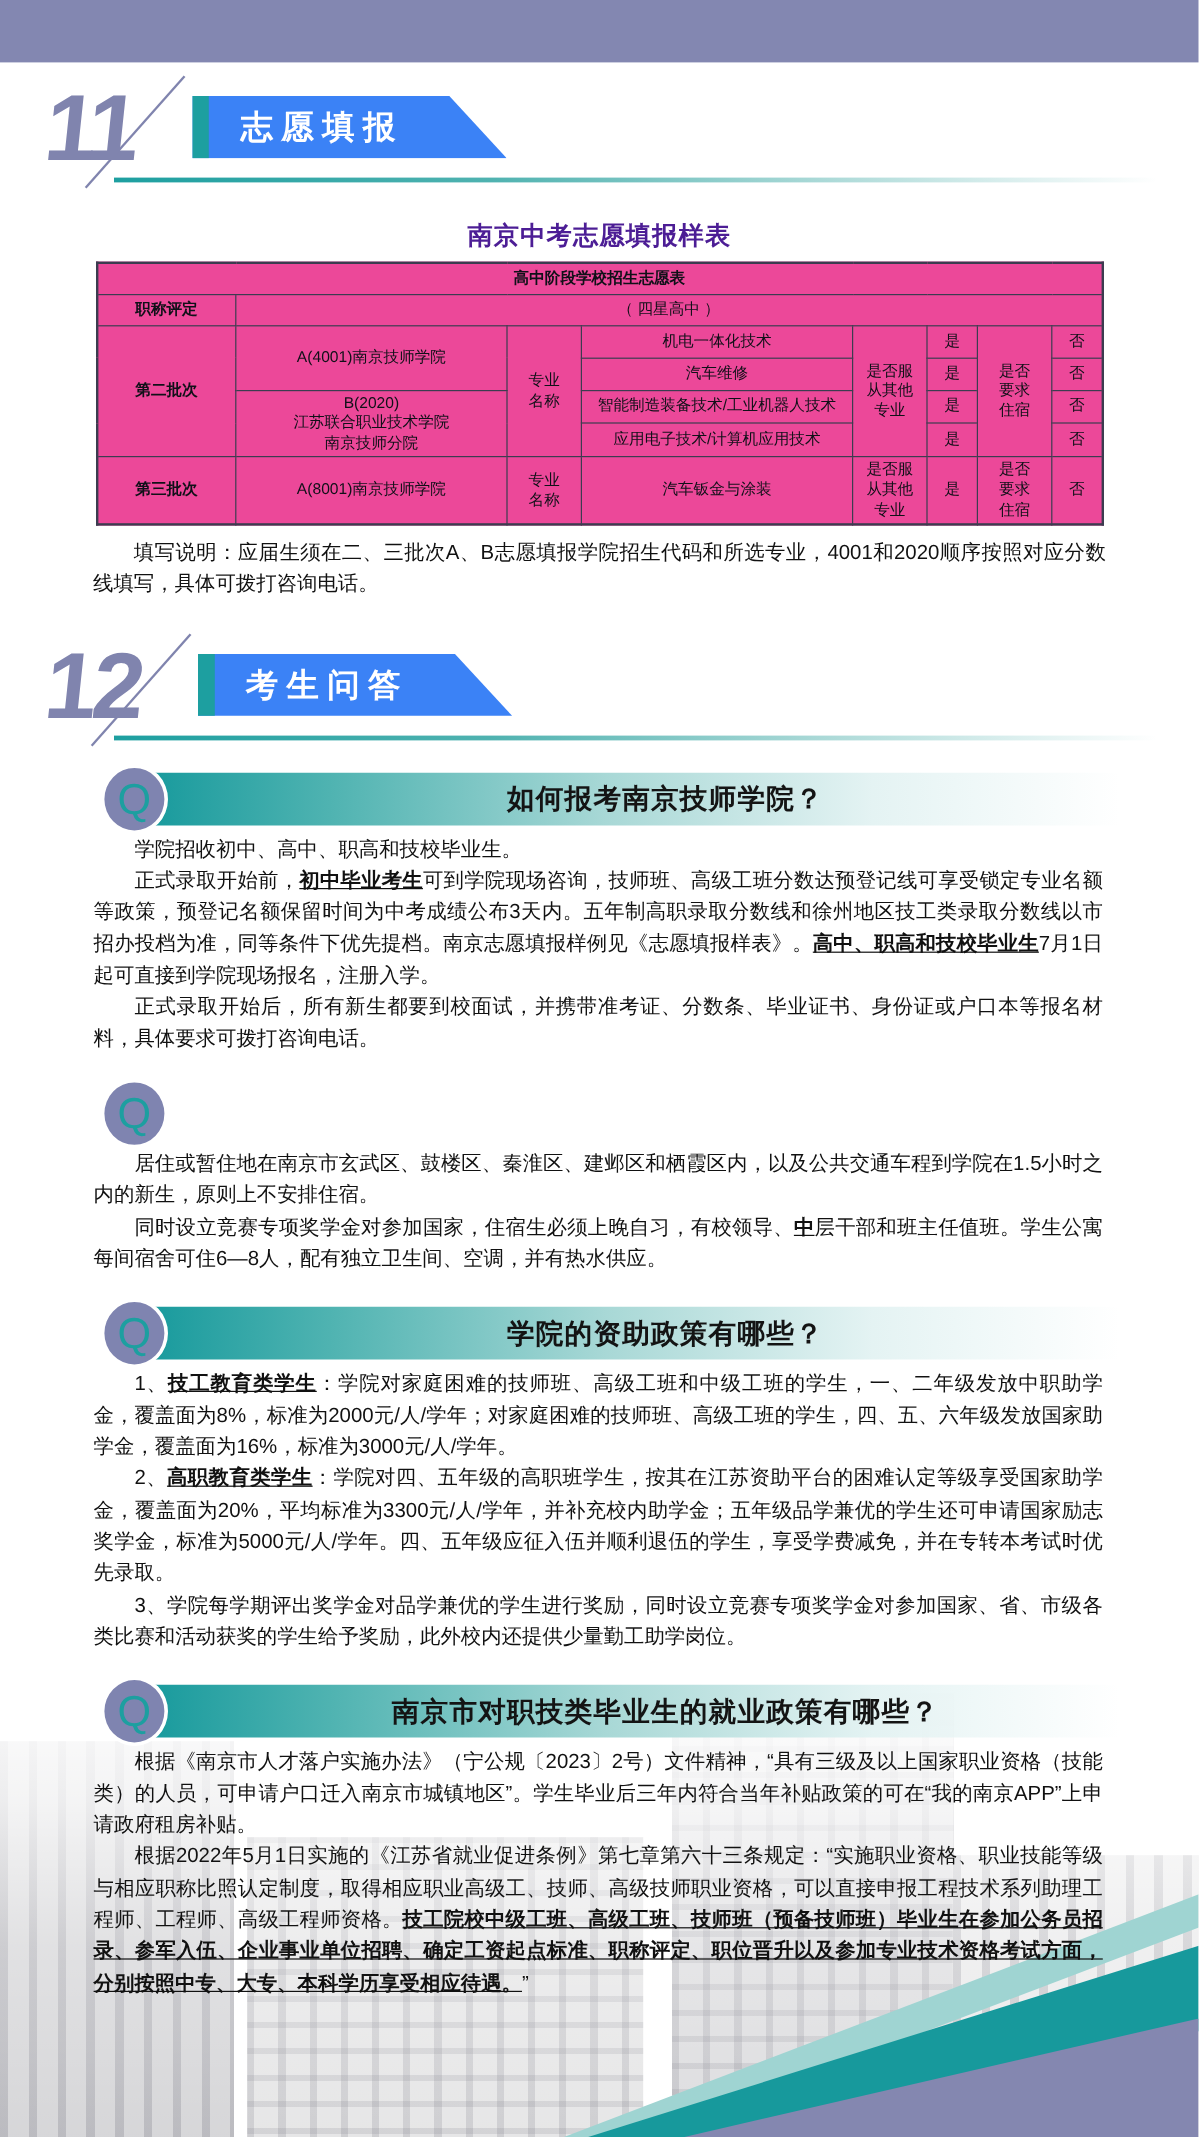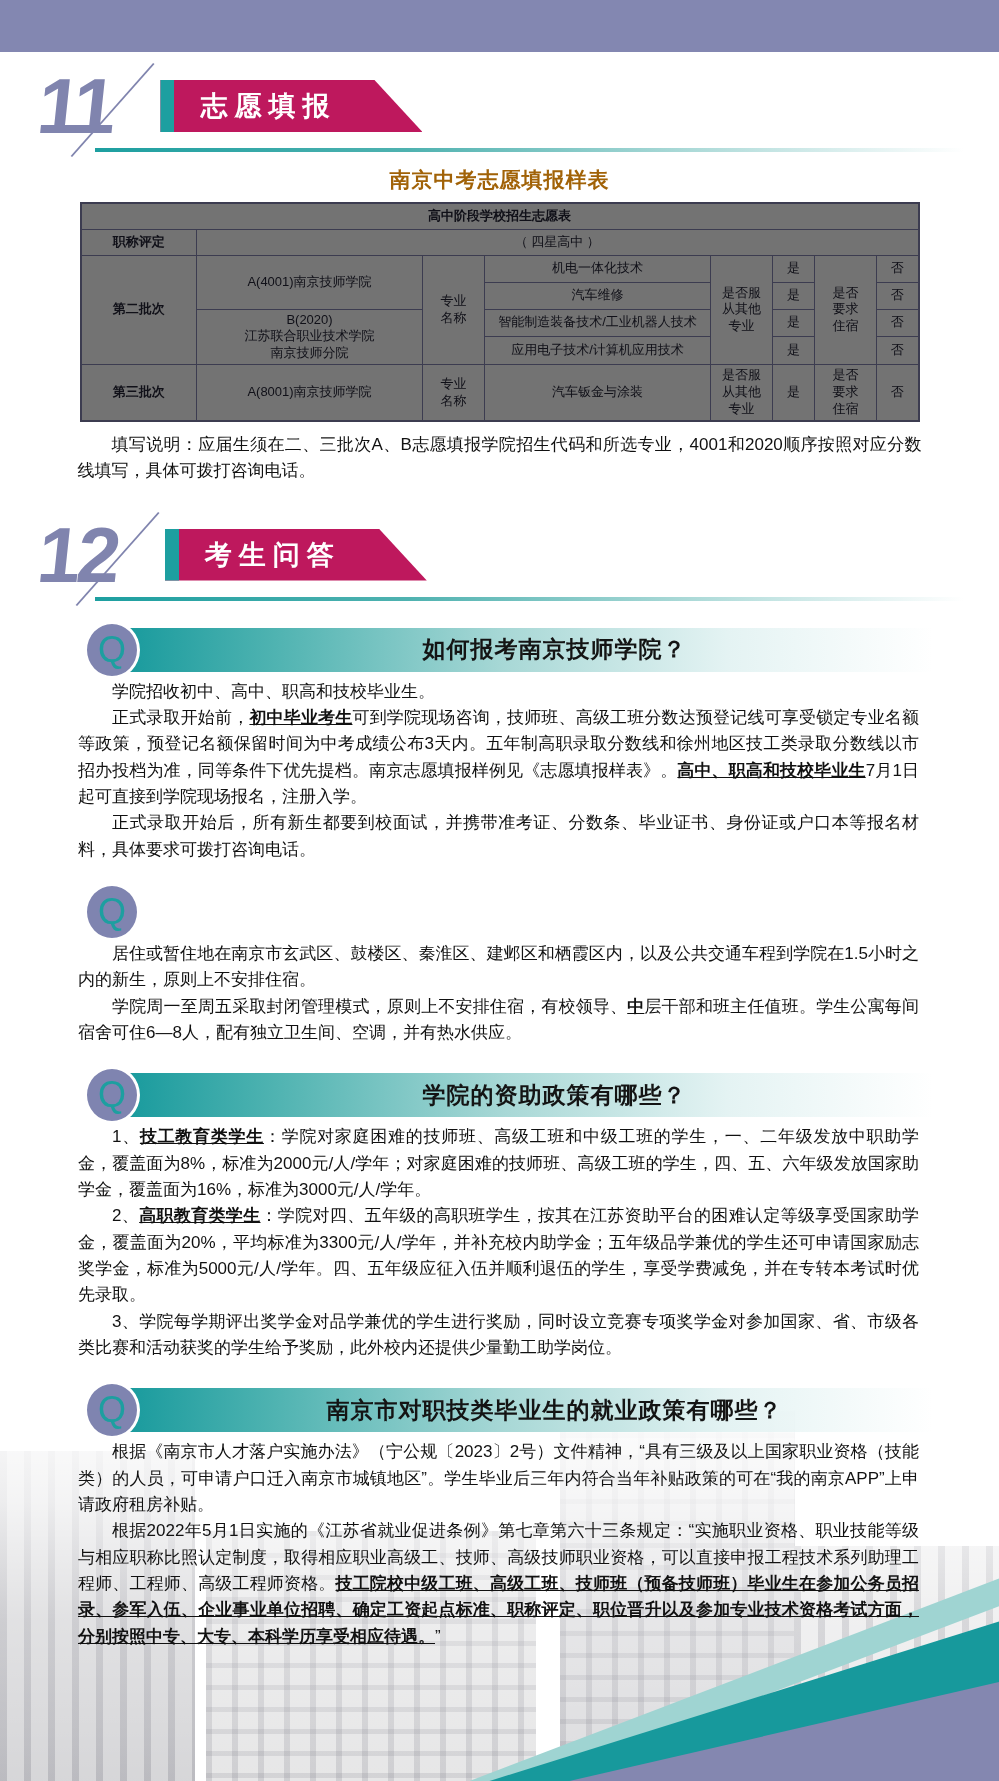--- a/index.html
+++ b/index.html
@@ -7,28 +7,28 @@
   body { font-family:"Liberation Sans","DejaVu Sans",sans-serif; color:#111; }
   .page { position:relative; width:999px; height:1781px; margin:0 auto; background:#fff; overflow:hidden; }
 
   
   .topbar { position:relative; height:52px; background:#8387b1; z-index:1; }
 
   
   .sec-head { position:relative; display:flex; align-items:center; margin:14px 0 0 38px; height:80px; z-index:2; }
   .sec-num { position:relative; font-size:78px; line-height:78px; font-weight:bold; color:#8084ae; letter-spacing:-4px; transform:skewX(-6deg); padding-right:14px; }
   .sec-num .slash { position:absolute; width:118px; height:2px; background:#8084ae; right:-46px; top:42px; transform:rotate(-52deg); }
-  .sec-banner { position:relative; display:flex; align-items:center; height:52px; margin-left:34px; background:#be185d; padding:0 86px 0 0; clip-path:polygon(0 0, calc(100% - 48px) 0, 100% 100%, 0 100%); }
+  .sec-banner { position:relative; display:flex; align-items:center; height:52px; margin-left:34px; background:#3b82f6; padding:0 86px 0 0; clip-path:polygon(0 0, calc(100% - 48px) 0, 100% 100%, 0 100%); }
   .banner-accent { display:block; width:14px; height:52px; background:#1d9fa0; margin-right:26px; }
   .banner-title { color:#fff; font-size:27px; font-weight:bold; letter-spacing:7px; white-space:nowrap; }
   .sec-underline { height:4px; margin:2px 8px 0 95px; background:linear-gradient(to right,#1d9fa0 0%,#4fb2b0 35%,#a8d8d6 65%,rgba(255,255,255,0) 97%); z-index:2; position:relative; }
 
   
-  .tbl-caption { margin-top:14px; text-align:center; font-size:21px; font-weight:bold; color:#a16207; letter-spacing:1px; z-index:2; position:relative; }
-  table.volunteer { width:838px; margin:8px auto 0; border-collapse:collapse; table-layout:fixed; background:#737373; border:2px solid #3c3c50; font-size:13px; color:#101018; z-index:2; position:relative; }
+  .tbl-caption { margin-top:30px; text-align:center; font-size:21px; font-weight:bold; color:#4c1d95; letter-spacing:1px; z-index:2; position:relative; }
+  table.volunteer { width:838px; margin:8px auto 0; border-collapse:collapse; table-layout:fixed; background:#ec4899; border:2px solid #3c3c50; font-size:13px; color:#101018; z-index:2; position:relative; }
   table.volunteer td { border:1px solid #3c3c50; text-align:center; vertical-align:middle; padding:2px 3px; line-height:1.3; }
   td.hd { font-weight:600; height:26px; }
   td.batch { font-weight:600; }
   td.pre { white-space:pre-line; }
   tr.spec td { height:27px;text-align:center; }
   tr.b3 td { height:52px; }
 
   .note { width:844px; margin:10px auto 0; font-size:17px; line-height:1.55; text-indent:2em; text-align:justify; z-index:2; position:relative; }
 
   .sec2 { margin-top:30px; }
@@ -196,21 +196,21 @@
   </div>
 
   <div class="qa">
     <div class="qa-head">
       <div class="q-circle">
           <span>Q</span>
         </div>
     </div>
     <div class="qa-body">
         <p class="ans-p"><span>居住或暂住地在南京市玄武区、鼓楼区、秦淮区、建邺区和栖霞区内，以及公共交通车程到学院在1.5小时之内的新生，原则上不安排住宿。</span></p>
-        <p class="ans-p"><span>学院周一至周五采取封闭管理模式，原则上不安排住宿，有校领导、</span><span class="b">中</span><span>层干部和班主任值班。学生公寓每间宿舍可住6—8人，配有独立卫生间、空调，并有热水供应。</span></p>
+        <p class="ans-p"><span>同时设立竞赛专项奖学金对参加国家，住宿生必须上晚自习，有校领导、</span><span class="b">中</span><span>层干部和班主任值班。学生公寓每间宿舍可住6—8人，配有独立卫生间、空调，并有热水供应。</span></p>
       </div>
   </div>
 
   <div class="qa">
     <div class="qa-head">
       <div class="q-circle">
           <span>Q</span>
         </div>
       <div class="q-bar">
         <span class="q-title">学院的资助政策有哪些？</span>

